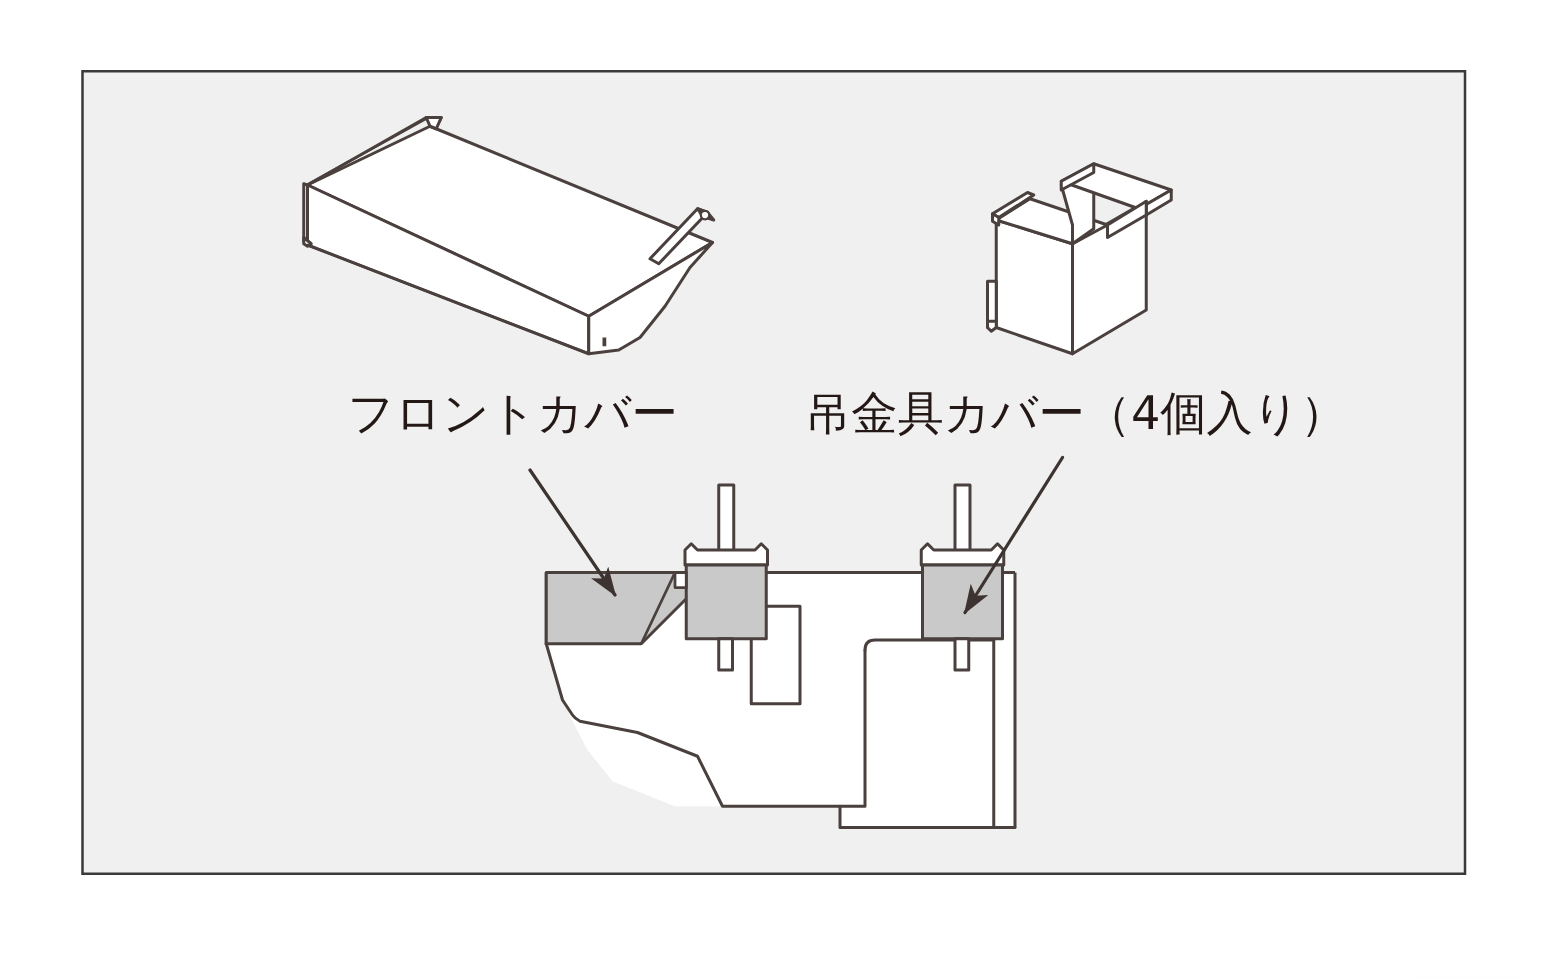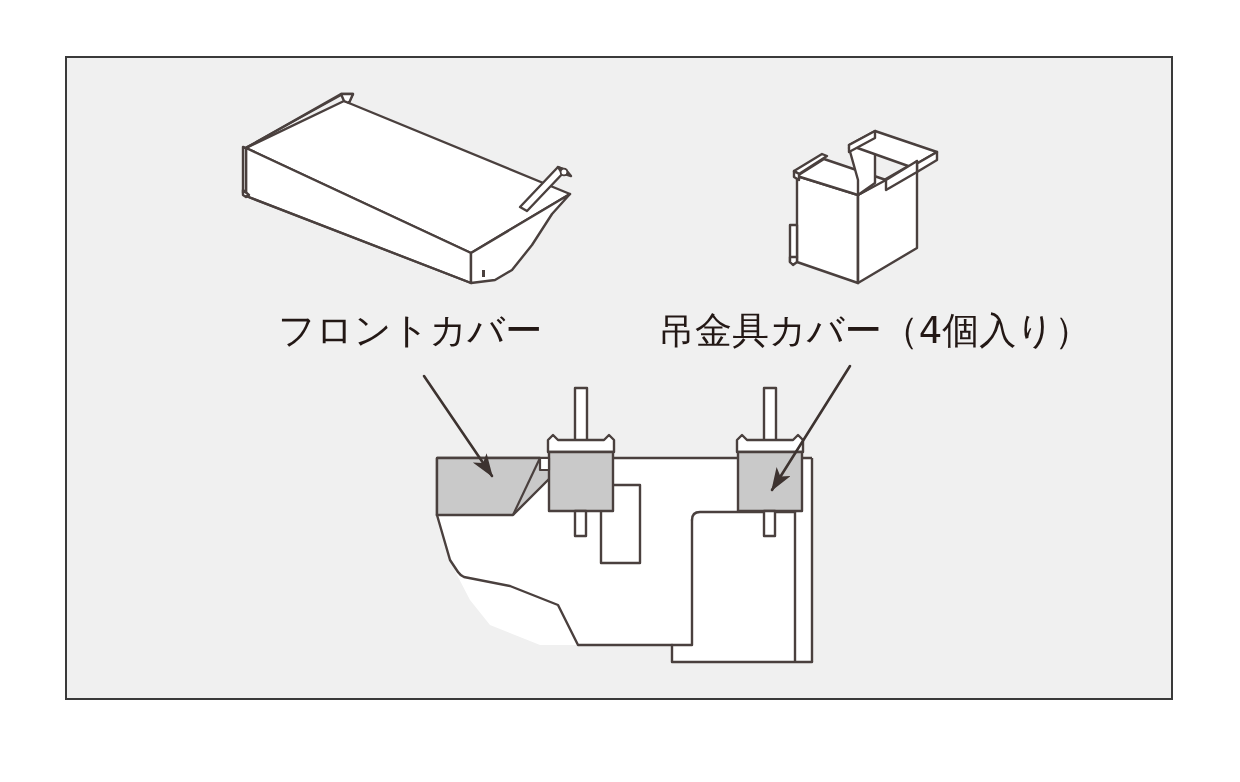--- a/index.html
+++ b/index.html
@@ -45,21 +45,21 @@
     line-height: 1;
     letter-spacing: 0px;
     white-space: nowrap;
     font-family: "DejaVu Sans", "Liberation Sans", sans-serif;
   }
   #label-front-cover {
     left: 278px;
     top: 312px;
   }
   #label-bracket-cover {
-    left: 658px;
+    left: 644px;
     top: 312px;
   }
 </style>
 </head>
 <body>
 
 <div id="page">
 
   <div id="diagram-frame"></div>
 

